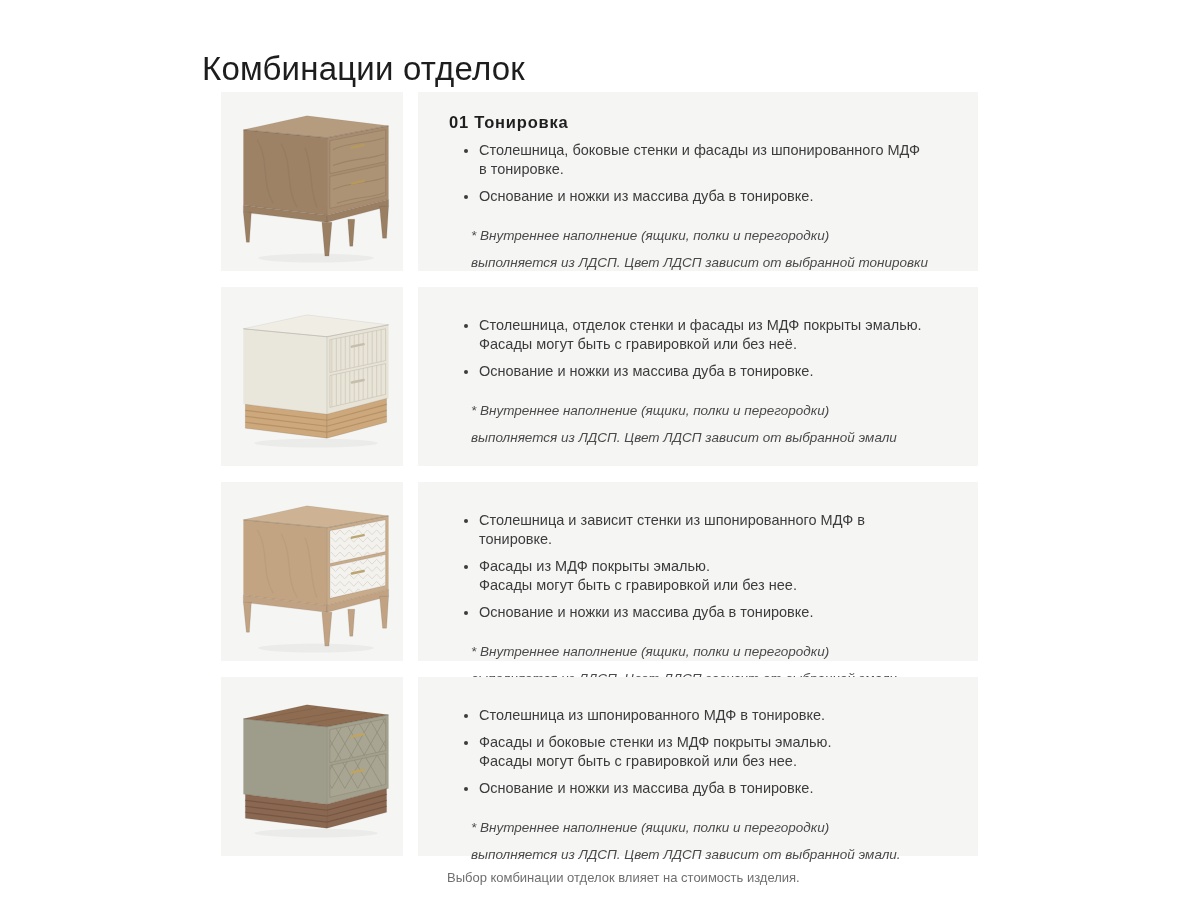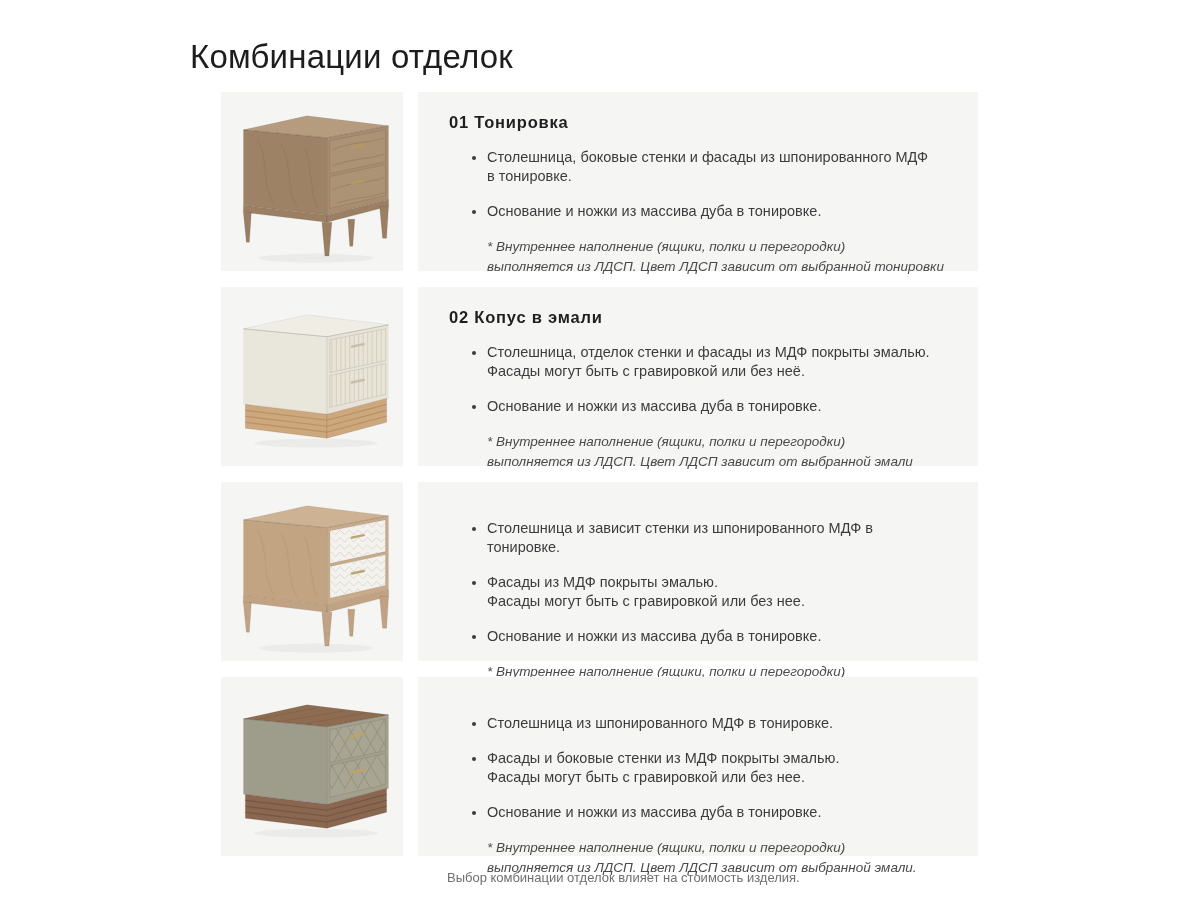--- a/index.html
+++ b/index.html
@@ -1,27 +1,27 @@
 <!DOCTYPE html>
 <html style="--panel-bg: #f5f5f4;"><head>
 <meta charset="utf-8">
 <style>
   html,body{margin:0;padding:0;background:#ffffff;}
   body{width:1200px;height:900px;font-family:"Liberation Sans","DejaVu Sans",sans-serif;-webkit-font-smoothing:antialiased;}
   .page{position:relative;width:1200px;height:900px;overflow:hidden;}
-  .page-title{position:absolute;left:190px;top:38px;margin:0;font-size:33px;font-weight:400;color:#1d1d1d;letter-spacing:0.2px;}
+  .page-title{position:absolute;left:190px;top:38px;margin:12px;font-size:33px;font-weight:400;color:#1d1d1d;letter-spacing:0.2px;}
   .rows{position:absolute;left:221px;top:92px;display:flex;flex-direction:column;gap:16px;}
   .row{display:flex;gap:15px;height:179px;}
   .img-panel{width:182px;height:179px;margin:0;background:var(--panel-bg,#f5f5f4);flex:0 0 auto;}
   .img-panel svg{display:block;}
   .text-panel{width:560px;height:179px;background:var(--panel-bg,#f5f5f4);box-sizing:border-box;padding:21px 28px 0 31px;}
   .option-heading{margin:0 0 9px 0;font-size:16.5px;font-weight:700;color:#1f1f1f;letter-spacing:0.8px;}
   .option-bullets{margin:0;padding:0 0 0 22px;list-style:disc;color:#3c3c3c;font-size:14.5px;line-height:19px;}
-  .option-bullets li{white-space:pre-line;margin:16px;padding:0;}
-  .option-footnote{margin:16px 0 0 38px;font-style:italic;font-size:13.5px;line-height:20px;color:#4a4a4a;white-space:pre-line;}
+  .option-bullets li{white-space:pre-line;margin:8px;padding:0;}
+  .option-footnote{margin:16px 0 0 22px;font-style:italic;font-size:13.5px;line-height:27px;color:#4a4a4a;white-space:pre-line;}
   .pricing-note{position:absolute;left:443px;top:866px;margin:4px;font-size:13px;color:#6f6f6f;}
 </style>
 </head>
 <body>
 
 <div class="page">
 
   <h1 class="page-title">Комбинации отделок</h1>
 
   <div class="rows">
@@ -107,21 +107,20 @@
               <polygon points="106,128 166,112 166,136 106,152" fill="#cda87c" stroke="rgba(60,45,30,0.16)" stroke-width="0.8"></polygon>
               <polyline points="24,124 106,134 166,118" fill="none" stroke="#b18c60" stroke-width="1.2" opacity="0.8"></polyline>
               <polyline points="24,130 106,140 166,124" fill="none" stroke="#b18c60" stroke-width="1.2" opacity="0.8"></polyline>
               <polyline points="24,136 106,146 166,130" fill="none" stroke="#b18c60" stroke-width="1.2" opacity="0.8"></polyline>
               <line x1="131" y1="60" x2="143" y2="57.5" stroke="#c4beac" stroke-width="2.4" stroke-linecap="round"></line>
               <line x1="131" y1="96" x2="143" y2="93.5" stroke="#c4beac" stroke-width="2.4" stroke-linecap="round"></line>
             </svg>
           </div>
       </figure>
       <div class="text-panel">
-        <h2 class="option-heading">02 Копус в эмали</h2>
         <ul class="option-bullets">
             <li>Столешница, отделок стенки и фасады из МДФ покрыты эмалью.
 Фасады могут быть с гравировкой или без неё.</li>
             <li>Основание и ножки из массива дуба в тонировке.</li>
           </ul>
         <p class="option-footnote">* Внутреннее наполнение (ящики, полки и перегородки)
 выполняется из ЛДСП. Цвет ЛДСП зависит от выбранной эмали</p>
       </div>
     </section>
 

